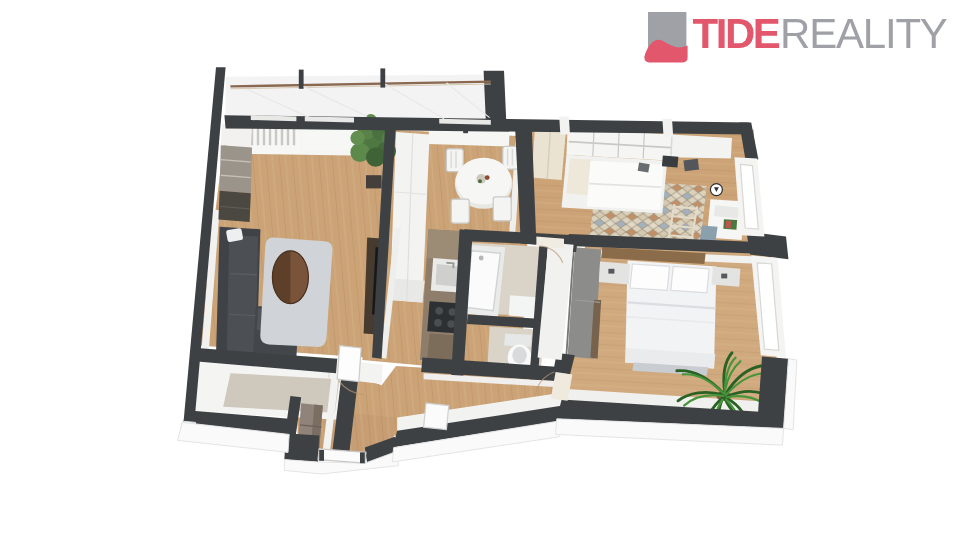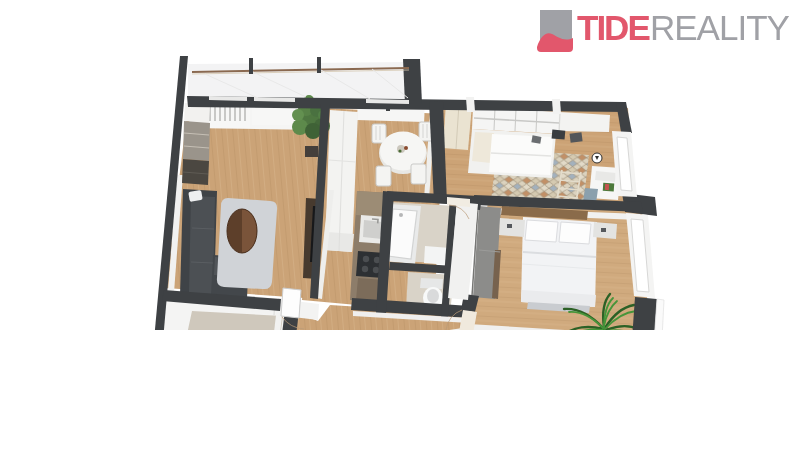--- a/index.html
+++ b/index.html
@@ -1,16 +1,16 @@
 <!DOCTYPE html>
 <html><head>
 <meta charset="utf-8">
 <style>
   html,body{margin:0;padding:0;background:#ffffff;}
-  .page{width:800px;height:330px;position:relative;overflow:hidden;background:#fdba74;
+  .page{width:800px;height:450px;position:relative;overflow:hidden;background:#fdba74;
         font-family:"Liberation Sans", sans-serif;}
 </style>
 </head>
 <body>
 <div class="page">
 <svg width="800" height="450" viewBox="0 0 800 450" xmlns="http://www.w3.org/2000/svg">
 <defs>
   <pattern id="planksV" width="11" height="90" patternUnits="userSpaceOnUse" patternTransform="rotate(-5)">
     <line x1="0" y1="0" x2="0" y2="90" stroke="rgba(110,70,35,0.18)" stroke-width="1"></line>
     <line x1="5.5" y1="0" x2="5.5" y2="90" stroke="rgba(255,238,205,0.13)" stroke-width="1"></line>

